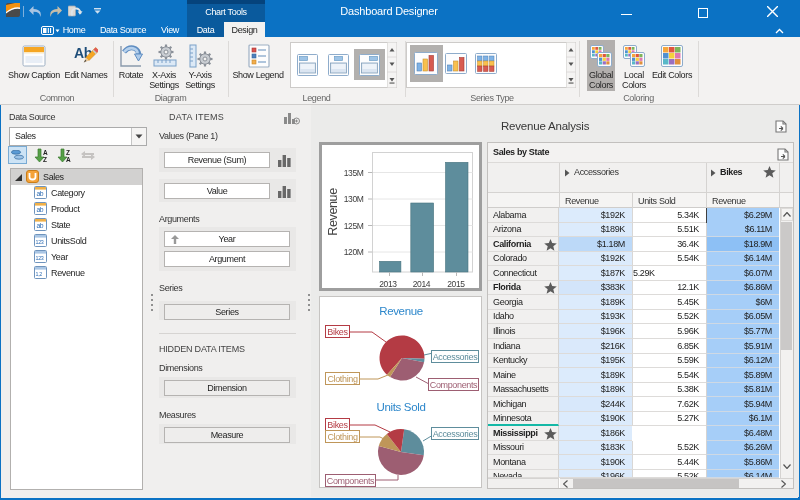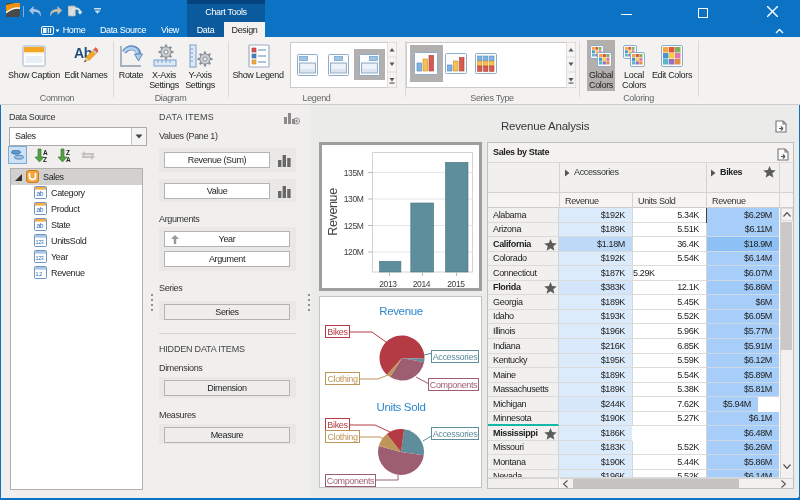--- a/index.html
+++ b/index.html
@@ -27,20 +27,21 @@
 </svg>
 <svg class="abs" style="left:67px;top:5px;" width="15" height="13" viewBox="0 0 15 13">
 <rect x="0" y="1" width="7.5" height="10" rx="1" fill="#dcd9d4" stroke="#9aa7b5" stroke-width="0.8"></rect>
 <path d="M4.5 10.5 A4.4 4.4 0 1 1 12.4 8.6" fill="none" stroke="#dde4ea" stroke-width="1.9"></path>
 <path d="M14.6 6.2 L11.9 9.8 L9.6 6.4 Z" fill="#dde4ea"></path>
 </svg>
 <svg class="abs" style="left:93px;top:8px;" width="7" height="6" viewBox="0 0 7 6">
 <rect x="0" y="0" width="7" height="1.4" fill="#cfe0f0"></rect>
       <path d="M0.5 2.6 L6.5 2.6 L3.5 5.8 Z" fill="#cfe0f0"></path>
 </svg>
+<div class="abs wt" style="left:288px;top:5px;width:200px;text-align:center;font-size:11px;letter-spacing:-0.2px;">Dashboard Designer</div>
 <div class="abs" style="left:620px;top:13.5px;width:11px;height:1.5px;background:#fff;"></div>
 <div class="abs" style="left:697px;top:7.5px;width:10px;height:10px;border:1.5px solid #fff;"></div>
 <svg class="abs" style="left:766px;top:6px;" width="11" height="11" viewBox="0 0 11 11">
 <path d="M0 0 L11 11 M11 0 L0 11" stroke="#fff" stroke-width="1.4"></path>
 </svg>
 <div class="abs" style="left:186px;top:0;width:78px;height:4px;background:#05437c;"></div>
 <div class="abs" style="left:186px;top:4px;width:78px;height:18px;background:#0a5a9d;"></div>
 <div class="abs wt" style="left:186px;top:7px;width:78px;text-align:center;font-size:9px;">Chart Tools</div>
 <div class="abs" style="left:-1px;top:22px;width:800px;height:15px;background:#0b72c4;"></div>
 <div class="abs" style="left:186px;top:22px;width:37px;height:15px;background:#0a5a9d;"></div>
@@ -357,21 +358,21 @@
     </svg>
 <div class="abs" style="left:50px;top:268px;">Revenue</div>
 <div class="abs" style="left:150px;top:294px;width:2px;height:2px;background:#909090;"></div>
 <div class="abs" style="left:307px;top:294px;width:2px;height:2px;background:#909090;"></div>
 <div class="abs" style="left:150px;top:299px;width:2px;height:2px;background:#909090;"></div>
 <div class="abs" style="left:307px;top:299px;width:2px;height:2px;background:#909090;"></div>
 <div class="abs" style="left:150px;top:304px;width:2px;height:2px;background:#909090;"></div>
 <div class="abs" style="left:307px;top:304px;width:2px;height:2px;background:#909090;"></div>
 <div class="abs" style="left:150px;top:309px;width:2px;height:2px;background:#909090;"></div>
 <div class="abs" style="left:307px;top:309px;width:2px;height:2px;background:#909090;"></div>
-<div class="abs" style="left:158px;top:112px;color:#444;letter-spacing:0.3px;text-align:center;">DATA ITEMS</div>
+<div class="abs" style="left:168px;top:112px;color:#444;letter-spacing:0.3px;text-align:center;">DATA ITEMS</div>
 <svg class="abs" style="left:283px;top:111px;" width="16" height="14" viewBox="0 0 16 14">
 <g fill="#8a8a8a">
         <rect x="0" y="6" width="3" height="7"></rect>
         <rect x="4" y="2" width="3" height="11"></rect>
         <rect x="8" y="8" width="3" height="5"></rect>
       </g>
 <circle cx="12.5" cy="10" r="3" fill="none" stroke="#8a8a8a" stroke-width="1"></circle>
 <path d="M12.5 8.6 L12.5 11.4 M11.1 10 L13.9 10" stroke="#8a8a8a" stroke-width="1"></path>
 </svg>
 <div class="abs" style="left:158px;top:131px;color:#333;">Values (Pane 1)</div>
@@ -666,21 +667,21 @@
     </div>
 <div class="abs" style="left:487px;top:397.1px;width:71px;height:14.6px;background:#f1f0ef;border-bottom:1px solid #dddbd9;border-right:1px solid #d5d3d1;overflow:hidden;">
       <div style="margin:1.5px 0 0 5px;color:#222;">Michigan</div>
     </div>
 <div class="abs" style="left:558px;top:397.1px;width:73px;height:14.6px;background:#d8e8fb;border-bottom:1px solid #dddbd9;overflow:hidden;">
       <div style="margin:1.5px 7px 0 0;text-align:right;color:#222;">$244K</div>
     </div>
 <div class="abs" style="left:631px;top:397.1px;width:74px;height:14.6px;background:#fff;border-bottom:1px solid #dddbd9;border-left:1px solid #d9d7d5;overflow:hidden;">
       <div style="margin:1.5px 7px 0 0;text-align:right;color:#222;">7.62K</div>
     </div>
-<div class="abs" style="left:705px;top:397.1px;width:52px;height:14.6px;background:#a6cef8;border-bottom:1px solid #cfd9e4;border-left:1px solid #d5d3d1;overflow:hidden;">
+<div class="abs" style="left:705px;top:397.1px;width:73px;height:14.6px;background:#a6cef8;border-bottom:1px solid #cfd9e4;border-left:1px solid #d5d3d1;overflow:hidden;">
       <div style="margin:1.5px 7px 0 0;text-align:right;color:#222;">$5.94M</div>
     </div>
 <div class="abs" style="left:487px;top:411.7px;width:71px;height:14.6px;background:#f1f0ef;border-bottom:2px solid #14b8a6;border-right:1px solid #d5d3d1;overflow:hidden;">
       <div style="margin:1.5px 0 0 5px;color:#222;">Minnesota</div>
     </div>
 <div class="abs" style="left:558px;top:411.7px;width:73px;height:14.6px;background:#dcebfc;border-bottom:1px solid #dddbd9;overflow:hidden;">
       <div style="margin:1.5px 7px 0 0;text-align:right;color:#222;">$190K</div>
     </div>
 <div class="abs" style="left:631px;top:411.7px;width:74px;height:14.6px;background:#fff;border-bottom:1px solid #dddbd9;border-left:1px solid #d9d7d5;overflow:hidden;">
       <div style="margin:1.5px 7px 0 0;text-align:right;color:#222;">5.27K</div>

